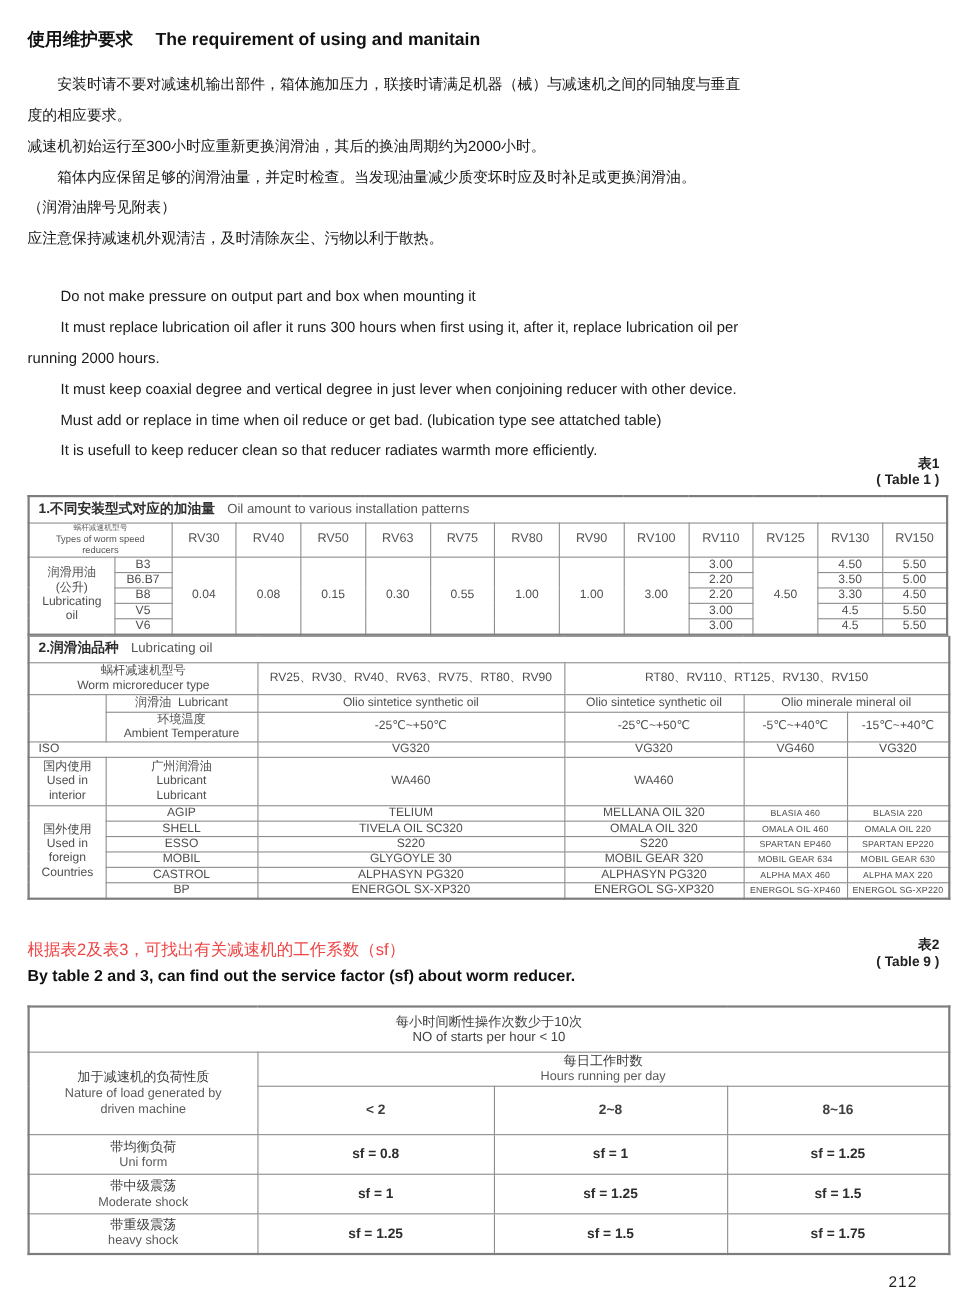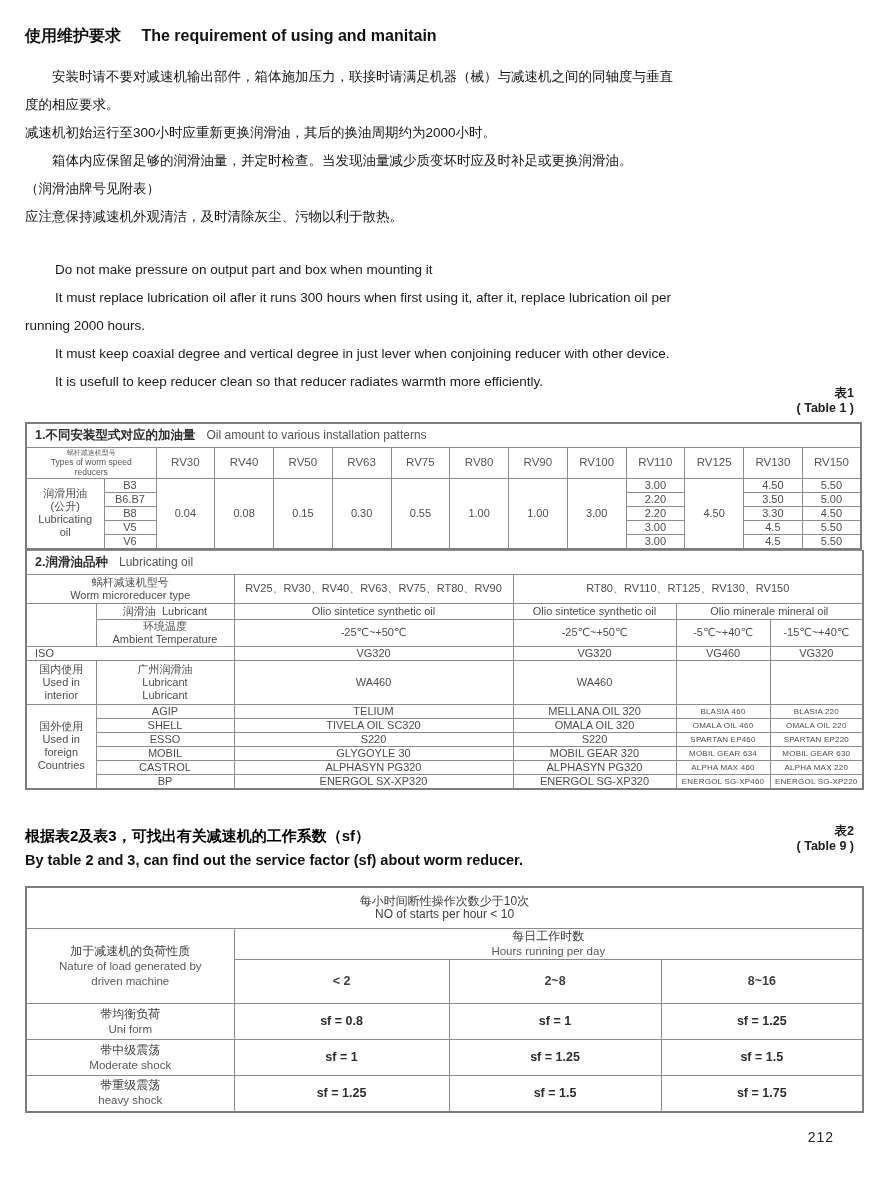--- a/index.html
+++ b/index.html
@@ -45,21 +45,21 @@
   .t2 .lube-row td { height:16px; }
   .t2 .amb-row td { height:26px; }
   .t2 .iso-row td { height:14px; }
   .t2 .interior-row td { height:44px; }
   .t2 .brand-row td { height:13px; }
   .t2 .sm { font-size:8px; letter-spacing:.2px; }
   .stack div { line-height:13px; }
 
   .sec-head-wrap { margin-top:34px; display:flex; align-items:flex-start; }
   .sec-head { flex:1; }
-  .sec-head .zh { margin:0; font-size:15px; font-weight:bold; line-height:24px; color:#000000; }
+  .sec-head .zh { margin:0; font-size:15px; font-weight:normal; line-height:24px; color:#ef4444; }
   .sec-head .en { margin:0; font-size:14.5px; font-weight:bold; line-height:24px; color:#111; }
 
   .t3 { margin-top:14px; border:2px solid #7d7d7d; color:#3f3f3f; }
   .t3 td { font-size:12px; }
   .t3 .top-row td { height:42px; }
   .t3 .hours-row td { height:28px; }
   .t3 .cols-row td { height:44px; font-size:12.5px; font-weight:600; }
   .t3 .data-row td { height:36px; }
   .t3 .sf { font-weight:600; font-size:12.5px; color:#2d2d2d; }
   .t3 .lbl-zh { font-size:12px; color:#3c3c3c; line-height:15px; }
@@ -84,20 +84,21 @@
     <p class="indent">箱体内应保留足够的润滑油量，并定时检查。当发现油量减少质变坏时应及时补足或更换润滑油。</p>
     <p>（润滑油牌号见附表）</p>
     <p>应注意保持减速机外观清洁，及时清除灰尘、污物以利于散热。</p>
   </div>
 
   <div class="en-block">
     <p class="indent">Do not make pressure on output part and box when mounting it</p>
     <p class="indent">It must replace lubrication oil afler it runs 300 hours when first using it, after it, replace lubrication oil per</p>
     <p>running 2000 hours.</p>
     <p class="indent">It must keep coaxial degree and vertical degree in just lever when conjoining reducer with other device.</p>
+    <p class="indent">Must add or replace in time when oil reduce or get bad. (lubication type see attatched table)</p>
     <p class="indent">It is usefull to keep reducer clean so that reducer radiates warmth more efficiently.</p>
   </div>
 
   <div class="tbl-label tbl-label-1">
     <div>表1</div>
     <div>( Table 1 )</div>
   </div>
 
   <table class="t1">
     <colgroup>

